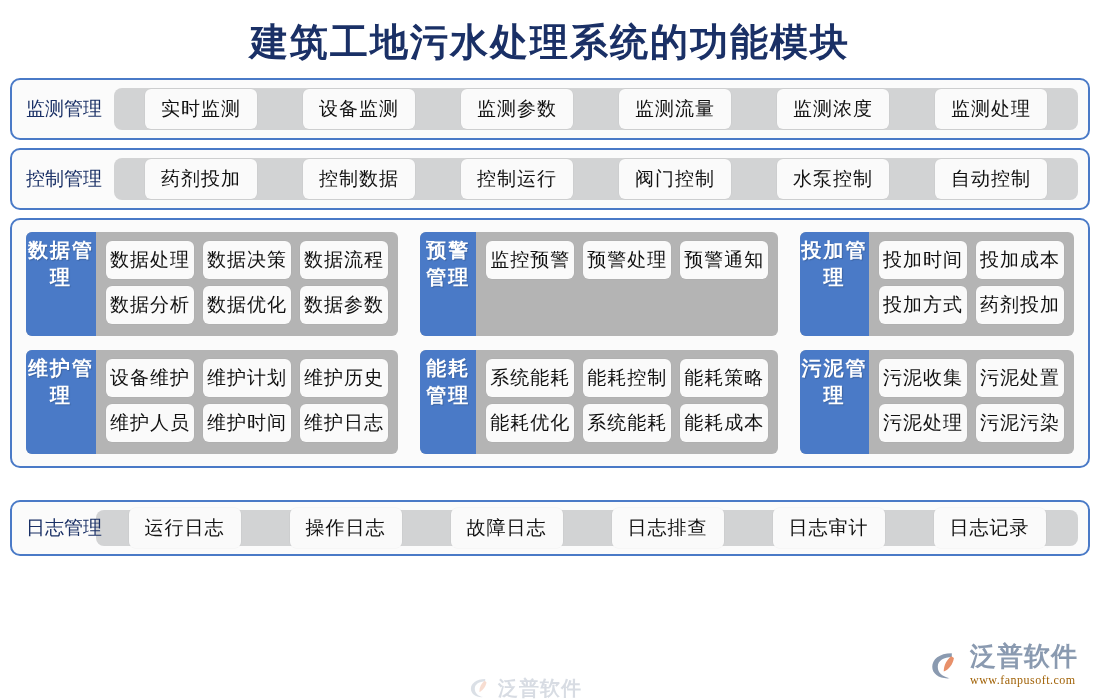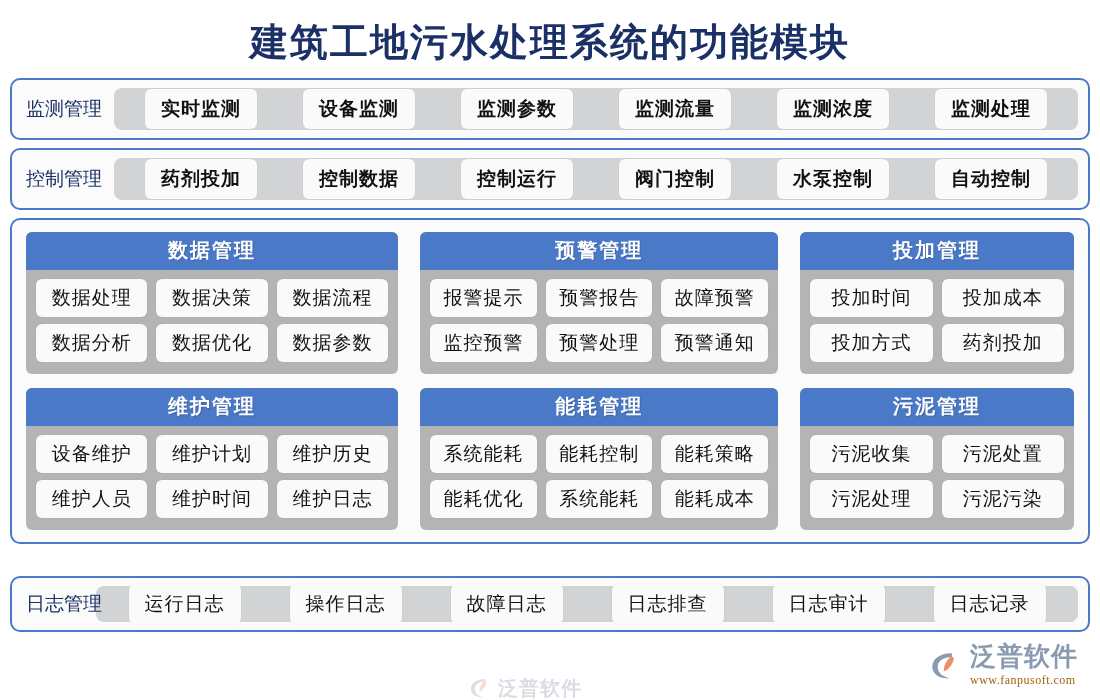--- a/index.html
+++ b/index.html
@@ -68,21 +68,21 @@
     font-size: 19px;
     color: #111;
     padding: 7px 16px;
     white-space: nowrap;
     letter-spacing: 1px;
     box-shadow: 0 0 0 0.5px rgba(0,0,0,0.04);
   }
 
   
   .band-top { height: 62px; }
-  .band-top .band-strip { margin-left: 0; font-weight: bold; }
+  .band-top .band-strip { margin-left: 0; }
 
   
   .middle {
     border: 2px solid #4a7ac7;
     border-radius: 10px;
     background: #fbfbfb;
     padding: 12px 14px 12px 14px;
     margin-bottom: 8px;
     position: relative;
   }
@@ -90,21 +90,21 @@
     display: grid;
     grid-template-columns: 1.06fr 1.02fr 0.78fr;
     grid-template-rows: auto auto;
     gap: 14px 22px;
   }
   .card {
     background: #b4b4b4;
     border-radius: 6px;
     overflow: hidden;
     display: flex;
-    flex-direction: column;
+    flex-direction: row;
     position: relative;
     z-index: 1;
   }
   .card-head {
     background: #4a7ac7;
     color: #ffffff;
     text-align: center;
     font-size: 20px;
     font-weight: bold;
     letter-spacing: 2px;
@@ -235,25 +235,20 @@
             <div class="chip">数据优化</div>
             <div class="chip">数据参数</div>
           </div>
         </div>
       </div>
 
       <div class="card">
         <div class="card-head">预警管理</div>
         <div class="card-body">
           <div class="card-row">
-            <div class="chip">报警提示</div>
-            <div class="chip">预警报告</div>
-            <div class="chip">故障预警</div>
-          </div>
-          <div class="card-row">
             <div class="chip">监控预警</div>
             <div class="chip">预警处理</div>
             <div class="chip">预警通知</div>
           </div>
         </div>
       </div>
 
       <div class="card">
         <div class="card-head">投加管理</div>
         <div class="card-body">

